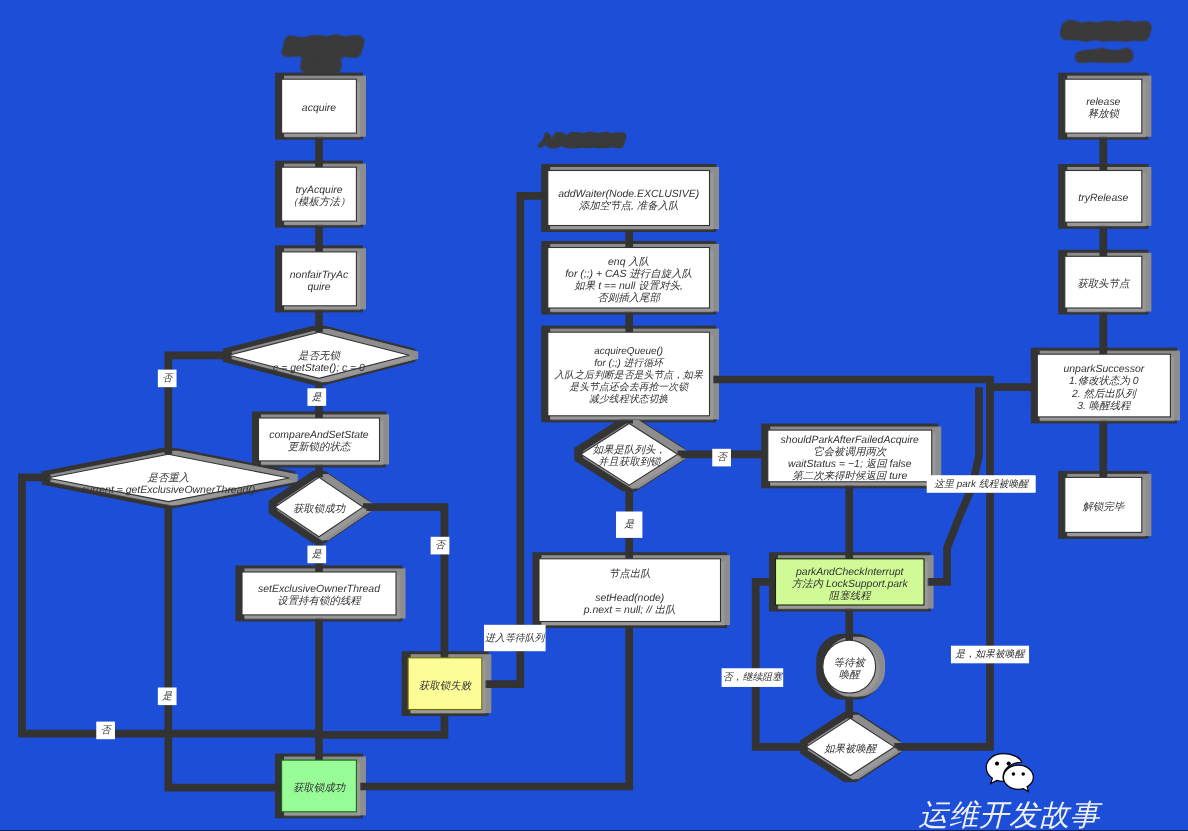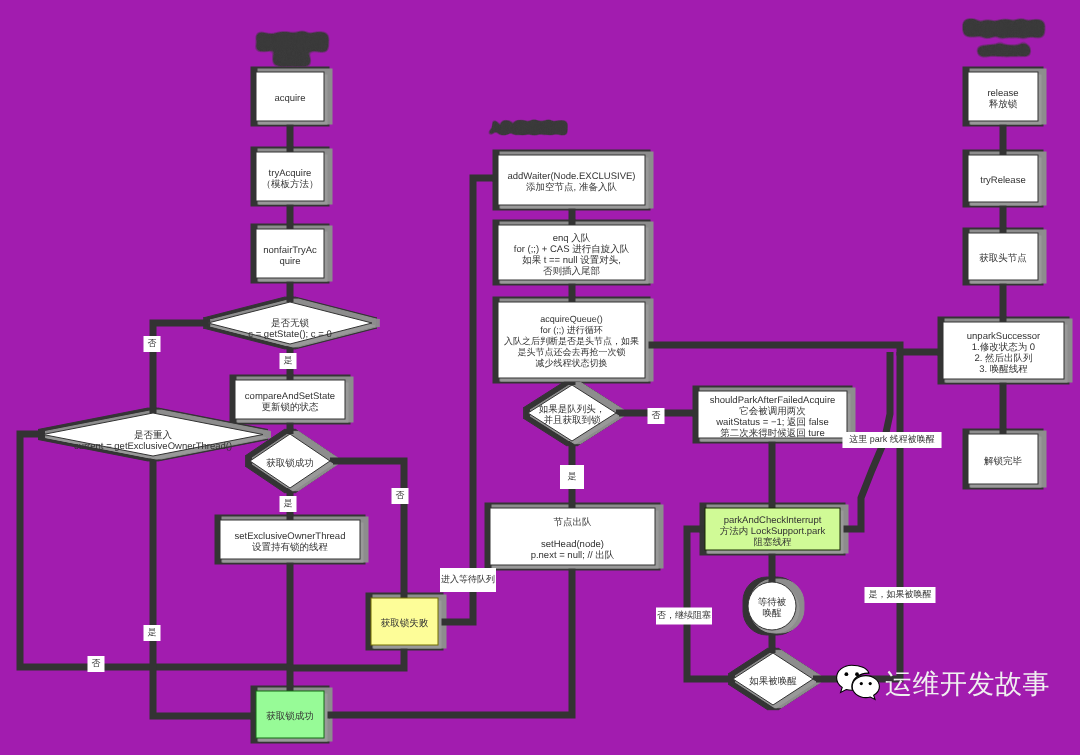--- a/index.html
+++ b/index.html
@@ -1,19 +1,19 @@
 <!DOCTYPE html>
 <html><head>
 <meta charset="utf-8">
 <title>AQS 加锁流程图</title>
 <style>
   html,body{margin:0;padding:0;background:#000000;width:1080px;height:755px;overflow:hidden;}
   body{font-family:"Liberation Sans",sans-serif;-webkit-font-smoothing:antialiased;text-rendering:geometricPrecision;}
   svg text{-webkit-font-smoothing:antialiased;}
-  #stage{position:relative;width:1080px;height:755px;background:#a21caf;}
+  #stage{position:relative;width:1080px;height:755px;background:#1d4ed8;font-style:italic;}
   svg#chart{position:absolute;left:0;top:0;display:block;}
   .nd-text{font-family:"Liberation Sans",sans-serif;fill:#333333;text-anchor:middle;dominant-baseline:middle;}
   .lane-title{font-family:"Liberation Sans",sans-serif;fill:#3a3a3a;text-anchor:middle;font-weight:700;letter-spacing:0px;}
   .edge-lbl{font-family:"Liberation Sans",sans-serif;fill:#333333;text-anchor:middle;dominant-baseline:middle;}
   #watermark{position:absolute;display:flex;align-items:center;gap:4px;}
   .wm-logo{display:block;}
   .wm-text{font-family:"Liberation Sans",sans-serif;font-size:27px;color:#f0f0f0;line-height:1;letter-spacing:0.5px;}
 </style>
 </head>
 <body>
@@ -272,21 +272,21 @@
           <text x="900" y="595" class="edge-lbl" style="font-size:9px">是，如果被唤醒</text>
         </g>
       </g>
     <g id="lanes">
         <text x="292" y="48" class="lane-title" style="font-size:18px" filter="url(#blob0)"><tspan x="292" dy="0">加锁流程</tspan><tspan x="292" dy="17">lock</tspan></text>
         <text x="528" y="132" class="lane-title" style="font-size:13px" filter="url(#blob1)"><tspan x="528" dy="0">入队阻塞流程</tspan></text>
         <text x="1004" y="34" class="lane-title" style="font-size:16px" filter="url(#blob2)"><tspan x="1004" dy="0">释放锁流程</tspan><tspan x="1004" dy="21">unlock</tspan></text>
       </g>
   </svg>
 
-  <div id="watermark" style="left: 835px; top: 664px;">
+  <div id="watermark" style="left: 835px; top: 684px; flex-direction: column;">
     <svg class="wm-logo" width="46" height="40" viewBox="0 0 46 40">
       <path d="M16.6 1.2C8.3 1.2 1.6 6.8 1.6 13.7c0 3.9 2.2 7.4 5.6 9.7l-1.6 5 5.6-2.9c1.7.5 3.5.8 5.4.8h.9c-.4-1.2-.6-2.5-.6-3.8 0-7.4 7.2-13.4 16.1-13.4h.9C32.3 4.3 25.2 1.2 16.6 1.2z" fill="#fff" stroke="#000" stroke-width="1.1"></path>
       <circle cx="11.4" cy="10.2" r="1.9" fill="#000"></circle>
       <circle cx="22.0" cy="10.2" r="1.9" fill="#000"></circle>
       <path d="M44.4 22.6c0-6.1-6.1-11-13.6-11s-13.6 4.9-13.6 11 6.1 11 13.6 11c1.6 0 3.1-.2 4.5-.6l4.7 2.5-1.3-4.2c3.4-2 5.7-5.2 5.7-8.7z" fill="#fff" stroke="#000" stroke-width="1.1"></path>
       <circle cx="26.3" cy="19.6" r="1.6" fill="#000"></circle>
       <circle cx="35.2" cy="19.6" r="1.6" fill="#000"></circle>
     </svg>
     <span class="wm-text">运维开发故事</span>
   </div>

